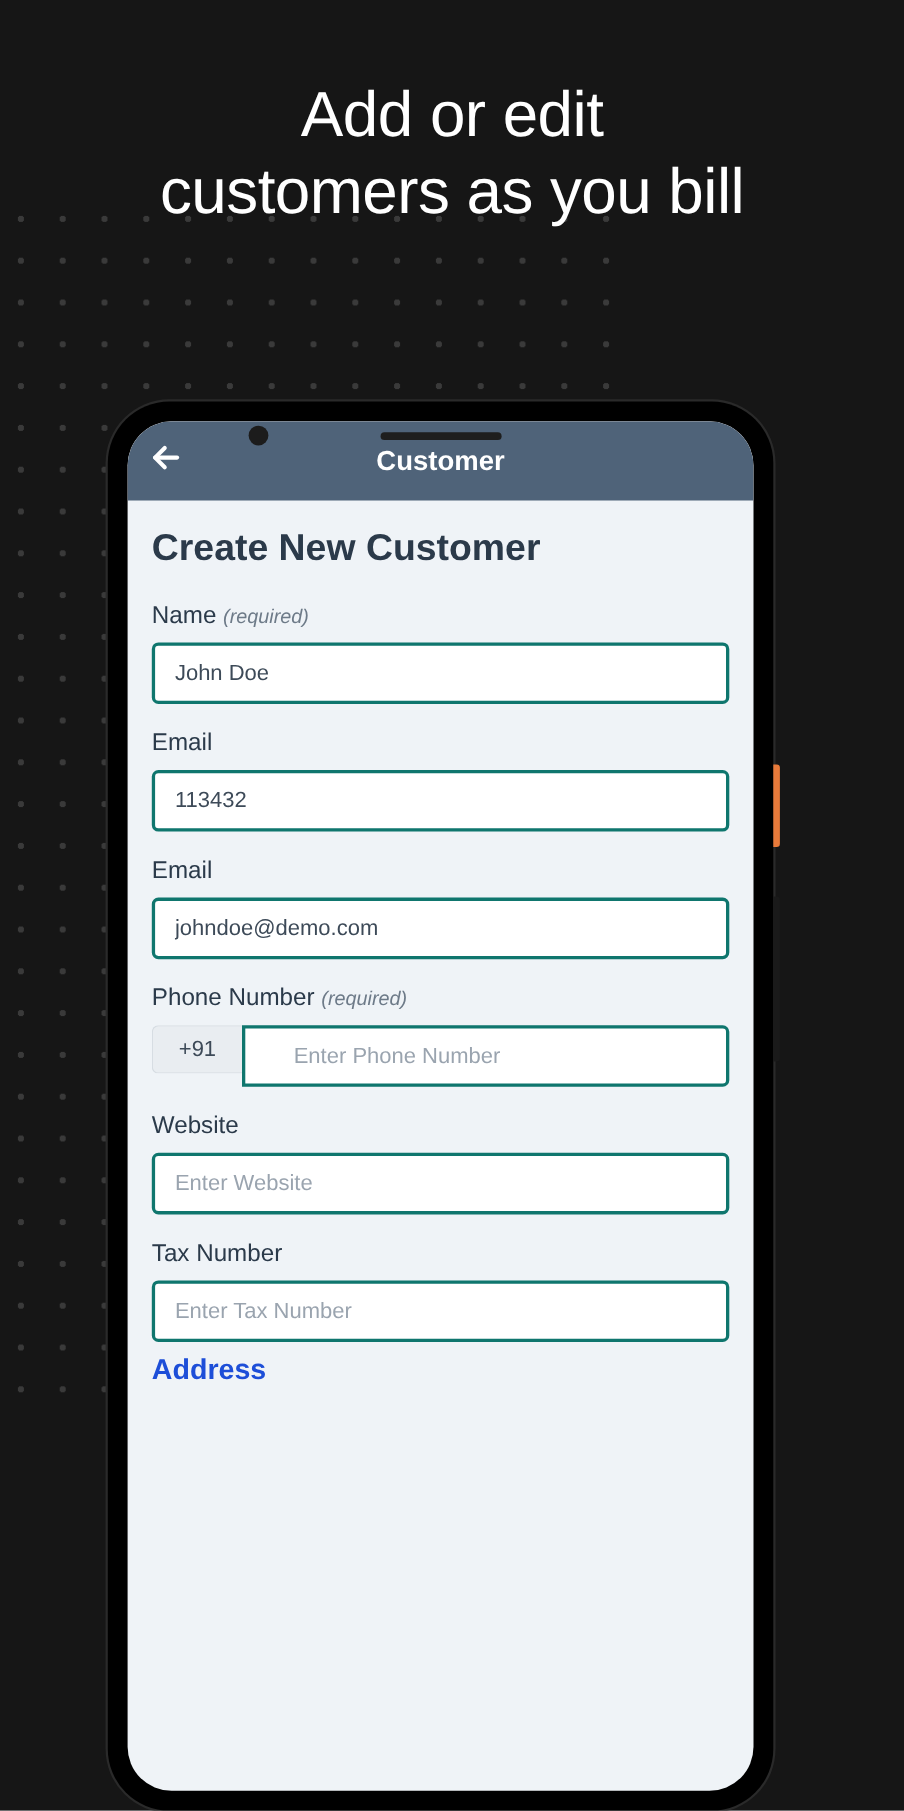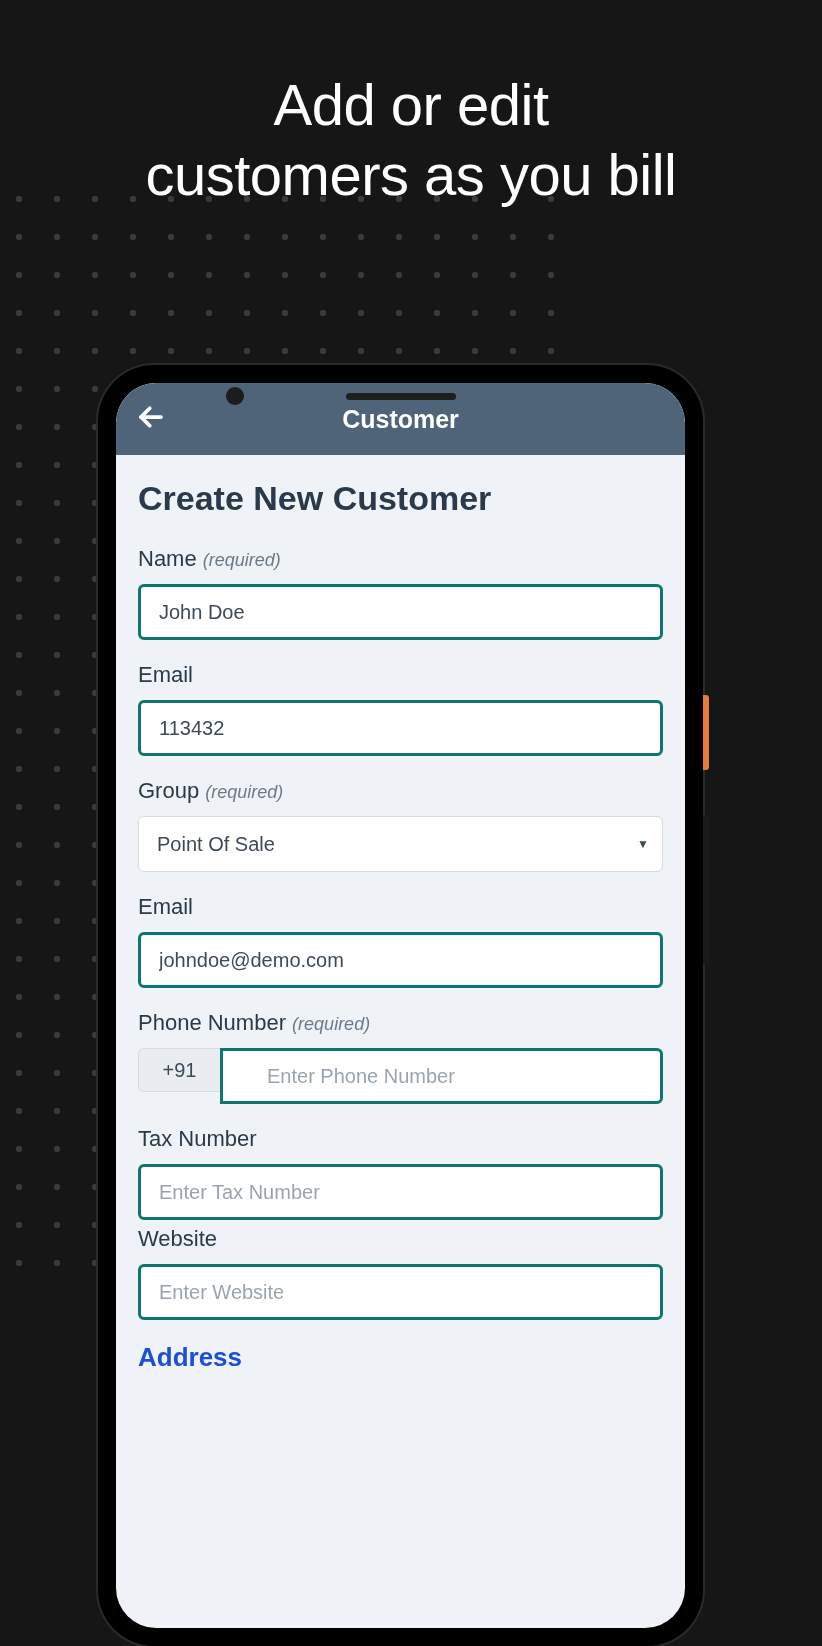--- a/index.html
+++ b/index.html
@@ -252,57 +252,45 @@
             <span class="req">(required)</span>
           </label>
           <input type="text" class="text-input" value="John Doe" style="">
         </div>
 
         <div class="field">
           <label class="field-label">Email</label>
           <input type="text" class="text-input" value="113432" style="">
         </div>
 
-        <div class="field">
-          <label class="field-label">
-            <span>Group</span>
-            <span class="req">(required)</span>
-          </label>
-          <div class="select-wrap">
-            <select class="select-input">
-              <option>Point Of Sale</option>
-            </select>
-            <span class="select-arrow">▼</span>
-          </div>
-        </div>
 
         <div class="field">
           <label class="field-label">Email</label>
           <input type="text" class="text-input" value="johndoe@demo.com" style="">
         </div>
 
         <div class="field">
           <label class="field-label">
             <span>Phone Number</span>
             <span class="req">(required)</span>
           </label>
           <div class="phone-row">
             <div class="prefix">+91</div>
             <input type="text" class="text-input phone-input" placeholder="Enter Phone Number" style="">
           </div>
         </div>
 
+        <div class="field">
+          <label class="field-label">Website</label>
+          <input type="text" class="text-input" placeholder="Enter Website" style="">
+        </div>
+
         <div class="field tight">
           <label class="field-label">Tax Number</label>
           <input type="text" class="text-input" placeholder="Enter Tax Number" style="">
         </div>
 
-        <div class="field">
-          <label class="field-label">Website</label>
-          <input type="text" class="text-input" placeholder="Enter Website" style="">
-        </div>
-
         <div class="section-title">Address</div>
       </div>
 
     </div>
   </div>
 </div>
 
 </body></html>

